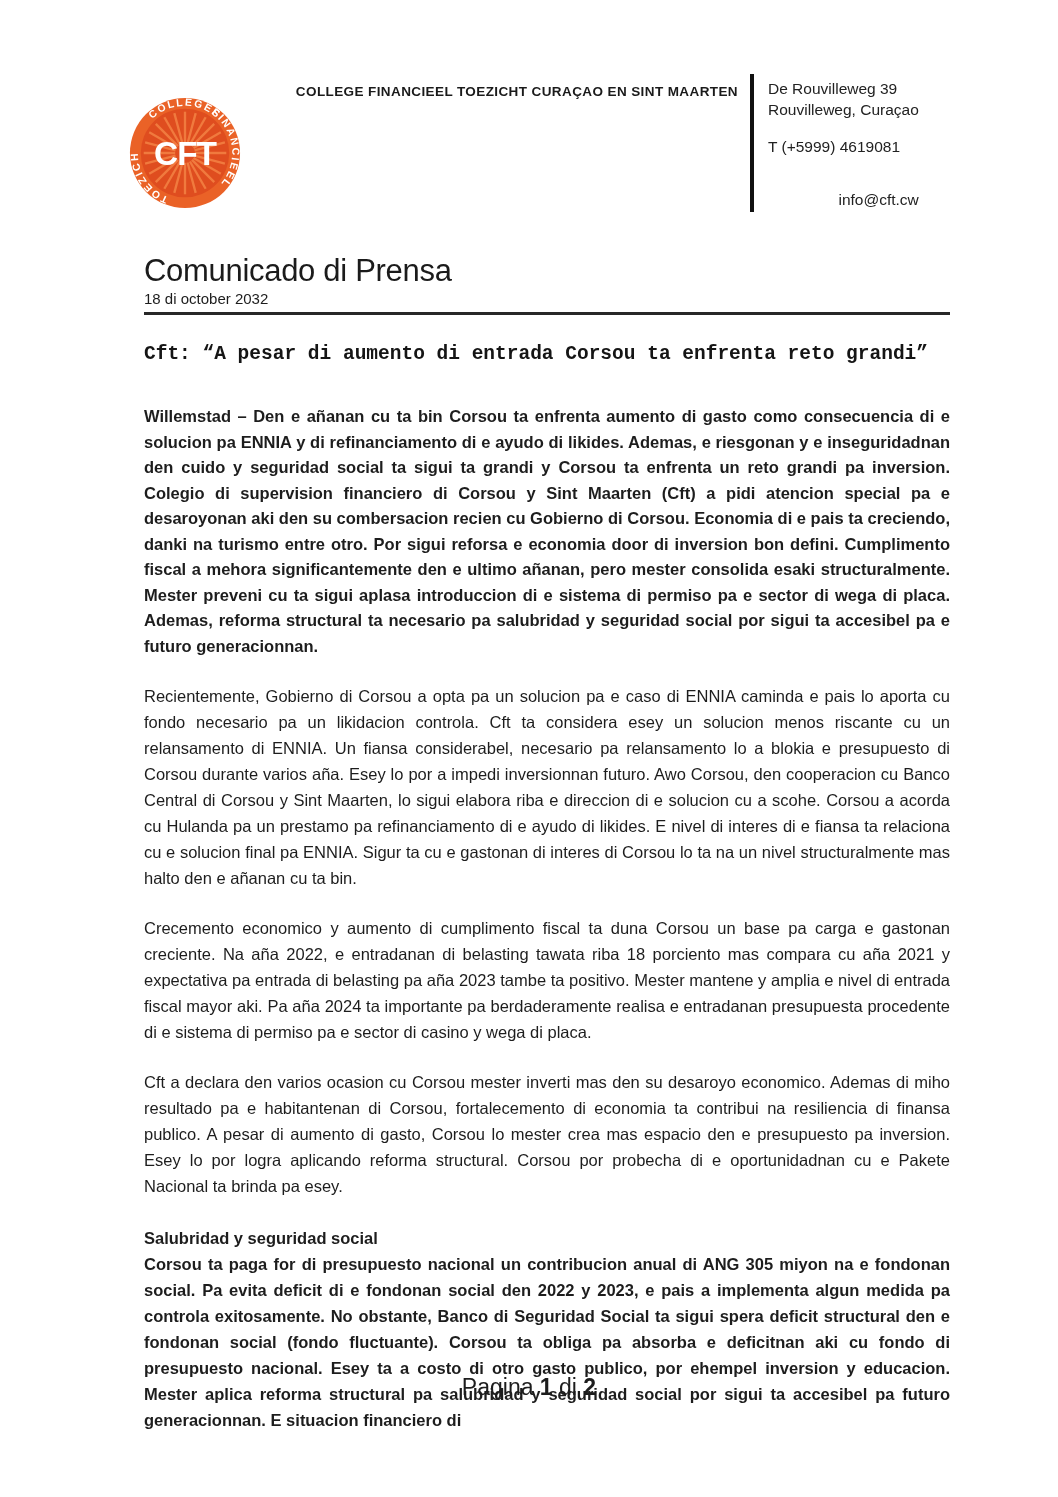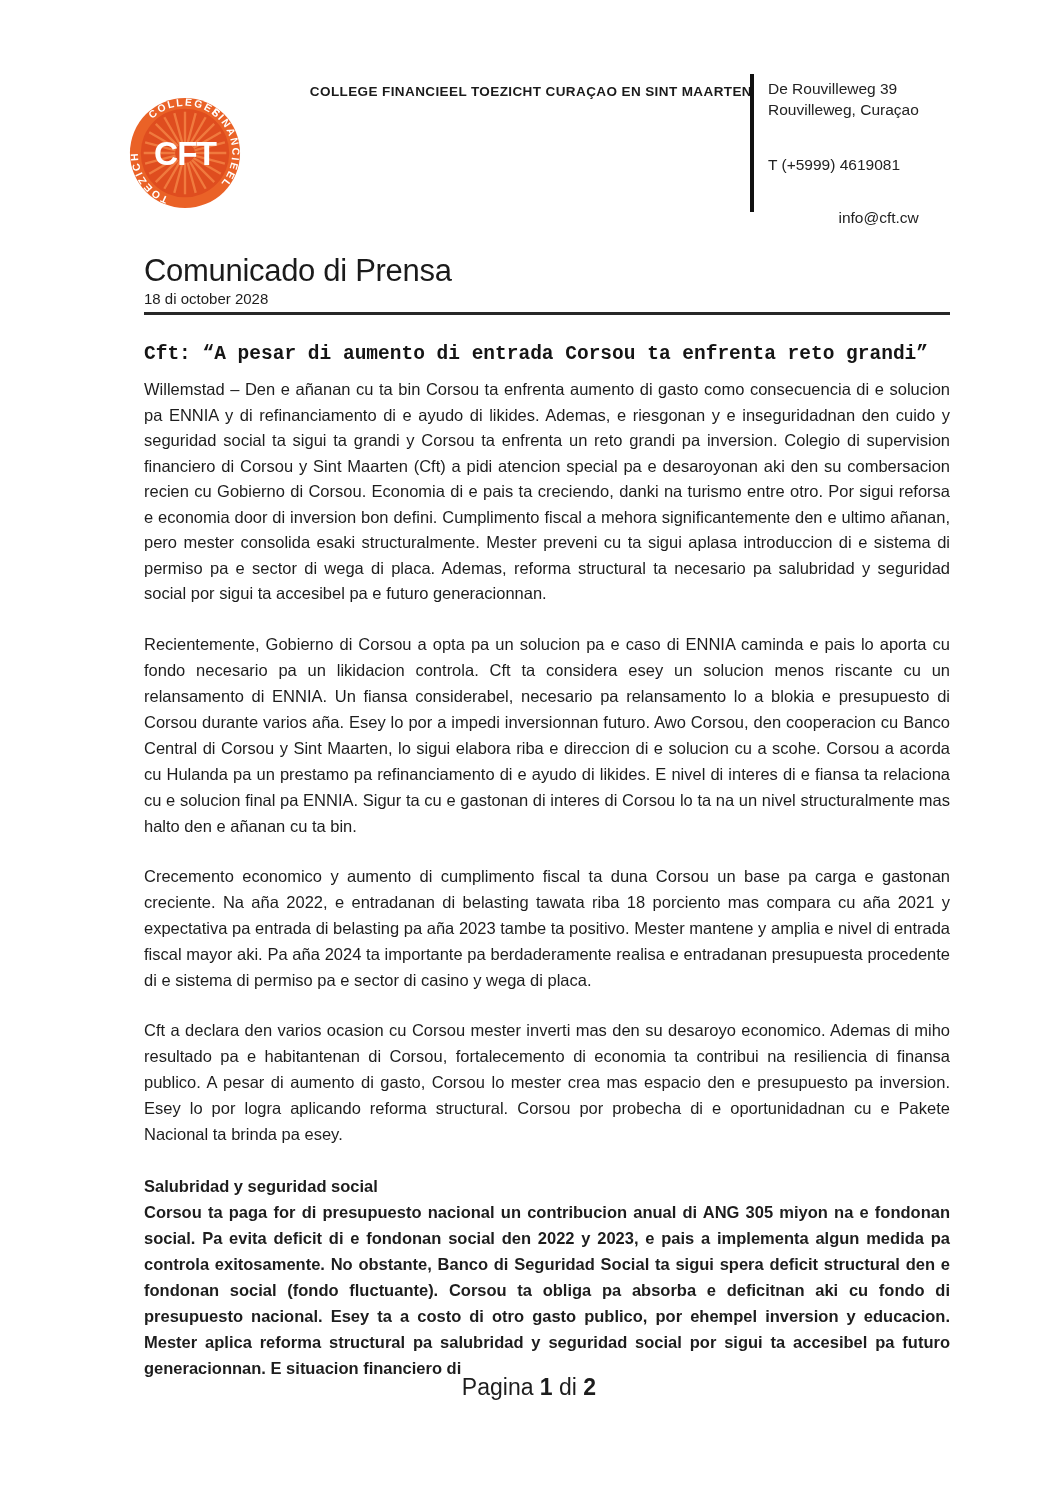--- a/index.html
+++ b/index.html
@@ -5,36 +5,36 @@
   html,body { margin:0; padding:0; background:#ffffff; }
   .page {
     position:relative; width:1058px; height:1497px; margin:0 auto;
     background:#ffffff; overflow:hidden;
     font-family:"Liberation Sans", sans-serif; color:#1d1d1d;
   }
   
   .header { position:absolute; top:0; left:0; right:0; height:240px; }
   .logo { position:absolute; left:126px; top:94px; width:118px; height:118px; }
   .org-name {
-    position:absolute; left:284px; top:84px; width:468px;
+    position:absolute; left:270px; top:84px; width:468px;
     text-align:right; font-size:13.5px; font-weight:bold;
     letter-spacing:0.4px; color:#1a1a1a;
   }
   .vbar { position:absolute; left:750px; top:74px; width:4px; height:138px; background:#111; }
   .addr-block { position:absolute; left:768px; top:78px; font-size:15.5px; color:#222; line-height:21px; }
-  .addr-phone { margin-top:34px; }
+  .addr-phone { margin-top:16px; }
   .addr-email { margin-top:32px;text-align:right; }
   
   .main { position:absolute; left:144px; top:254px; width:806px; }
   .doc-title { font-size:31px; font-weight:400; letter-spacing:-0.3px; color:#1b1b1b; line-height:34px; }
   .doc-date { font-size:15px; margin-top:2px; color:#1d1d1d; }
   .title-rule { border:none; border-top:3px solid #282828; margin:5px 0 0 0; }
   .headline { font-size:19.5px; font-weight:bold; margin-top:28px; color:#151515;font-family:Liberation Mono, monospace; }
   .para { font-size:16.5px; line-height:26px; text-align:justify; margin-top:24px; color:#1d1d1d; }
-  .para.lead { font-weight:normal; line-height:25.5px; margin-top:12px; }
+  .para.lead { font-weight:bold; line-height:25.5px; margin-top:39px; }
   .section-heading { font-size:16.5px; font-weight:bold; margin-top:26px; line-height:26px; }
   .para.section { margin-top:0;font-weight:bold; }
   
   .footer {
     position:absolute; left:0; right:0; top:1337px;
     text-align:center; font-size:23px; color:#1d1d1d;margin-top:37px;
   }
   .footer b { font-weight:bold; }
 </style>
 </head>
@@ -97,21 +97,21 @@
     <div class="addr-block">
       <div>De Rouvilleweg 39</div>
       <div>Rouvilleweg, Curaçao</div>
       <div class="addr-phone">T (+5999) 4619081</div>
       <div class="addr-email">info@cft.cw</div>
     </div>
   </div>
 
   <div class="main">
     <div class="doc-title">Comunicado di Prensa</div>
-    <div class="doc-date">18 di october 2028</div>
+    <div class="doc-date">18 di october 2032</div>
     <hr class="title-rule">
 
     <div class="headline">Cft: “A pesar di aumento di entrada Corsou ta enfrenta reto grandi”</div>
 
     <p class="para lead">Willemstad – Den e añanan cu ta bin Corsou ta enfrenta aumento di gasto como consecuencia di e solucion pa ENNIA y di refinanciamento di e ayudo di likides. Ademas, e riesgonan y e inseguridadnan den cuido y seguridad social ta sigui ta grandi y Corsou ta enfrenta un reto grandi pa inversion. Colegio di supervision financiero di Corsou y Sint Maarten (Cft) a pidi atencion special pa e desaroyonan aki den su combersacion recien cu Gobierno di Corsou. Economia di e pais ta creciendo, danki na turismo entre otro. Por sigui reforsa e economia door di inversion bon defini. Cumplimento fiscal a mehora significantemente den e ultimo añanan, pero mester consolida esaki structuralmente. Mester preveni cu ta sigui aplasa introduccion di e sistema di permiso pa e sector di wega di placa. Ademas, reforma structural ta necesario pa salubridad y seguridad social por sigui ta accesibel pa e futuro generacionnan.</p>
 
     <p class="para">Recientemente, Gobierno di Corsou a opta pa un solucion pa e caso di ENNIA caminda e pais lo aporta cu fondo necesario pa un likidacion controla. Cft ta considera esey un solucion menos riscante cu un relansamento di ENNIA. Un fiansa considerabel, necesario pa relansamento lo a blokia e presupuesto di Corsou durante varios aña. Esey lo por a impedi inversionnan futuro. Awo Corsou, den cooperacion cu Banco Central di Corsou y Sint Maarten, lo sigui elabora riba e direccion di e solucion cu a scohe. Corsou a acorda cu Hulanda pa un prestamo pa refinanciamento di e ayudo di likides. E nivel di interes di e fiansa ta relaciona cu e solucion final pa ENNIA. Sigur ta cu e gastonan di interes di Corsou lo ta na un nivel structuralmente mas halto den e añanan cu ta bin.</p>
     <p class="para">Crecemento economico y aumento di cumplimento fiscal ta duna Corsou un base pa carga e gastonan creciente. Na aña 2022, e entradanan di belasting tawata riba 18 porciento mas compara cu aña 2021 y expectativa pa entrada di belasting pa aña 2023 tambe ta positivo. Mester mantene y amplia e nivel di entrada fiscal mayor aki. Pa aña 2024 ta importante pa berdaderamente realisa e entradanan presupuesta procedente di e sistema di permiso pa e sector di casino y wega di placa.</p>
     <p class="para">Cft a declara den varios ocasion cu Corsou mester inverti mas den su desaroyo economico. Ademas di miho resultado pa e habitantenan di Corsou, fortalecemento di economia ta contribui na resiliencia di finansa publico. A pesar di aumento di gasto, Corsou lo mester crea mas espacio den e presupuesto pa inversion. Esey lo por logra aplicando reforma structural. Corsou por probecha di e oportunidadnan cu e Pakete Nacional ta brinda pa esey.</p>
 

